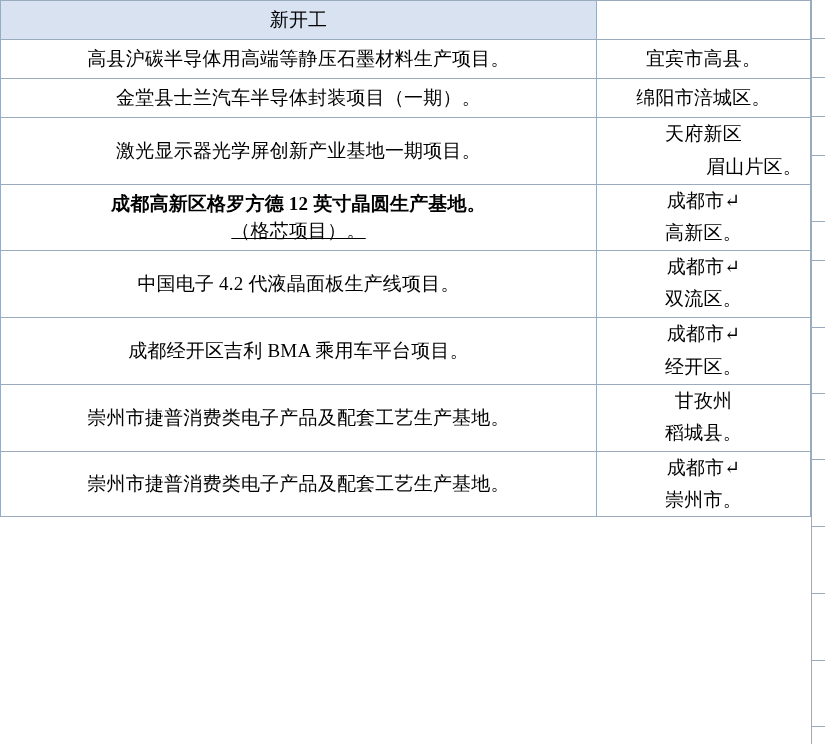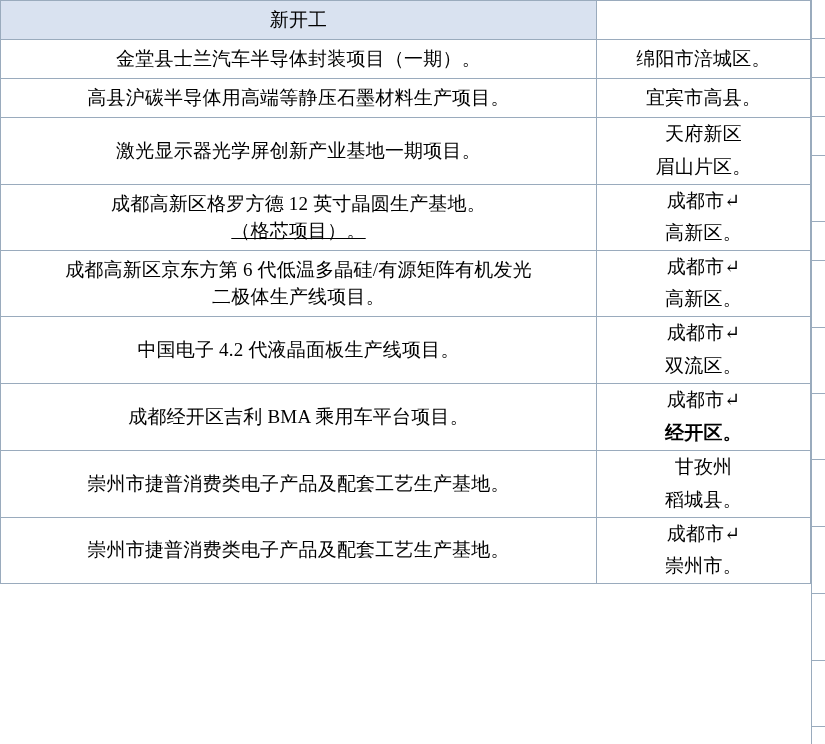--- a/index.html
+++ b/index.html
@@ -93,88 +93,78 @@
       <tr>
         <td class="header-cell">
           <span class="cell-inner">新开工</span>
         </td>
         <td class="header-cell header-blank">
           <span class="cell-inner"></span>
         </td>
       </tr>
         <tr>
           <td class="one-line">
+            <span class="cell-inner">高县沪碳半导体用高端等静压石墨材料生产项目。</span>
+          </td>
+          <td class="one-line">
+            <span class="cell-inner">宜宾市高县。</span>
+          </td>
+        </tr>
+        <tr>
+          <td class="one-line">
             <span class="cell-inner">金堂县士兰汽车半导体封装项目（一期）。</span>
           </td>
           <td class="one-line">
             <span class="cell-inner">绵阳市涪城区。</span>
-          </td>
-        </tr>
-        <tr>
-          <td class="one-line">
-            <span class="cell-inner">高县沪碳半导体用高端等静压石墨材料生产项目。</span>
-          </td>
-          <td class="one-line">
-            <span class="cell-inner">宜宾市高县。</span>
           </td>
         </tr>
         <tr>
           <td class="tall-line">
             <span class="cell-inner">激光显示器光学屏创新产业基地一期项目。</span>
           </td>
           <td class="tall-line loc-multi">
             <span class="cell-inner" style="padding: 1px 8px;">天府新区</span>
-            <span class="cell-inner" style="padding: 1px 8px;">眉山片区。</span>
+            <span class="cell-inner" style="padding: 1px 8px; text-align: right;">眉山片区。</span>
           </td>
         </tr>
         <tr>
           <td class="two-line">
-            <span class="cell-inner" style="padding-bottom: 0px;">成都高新区格罗方德 12 英寸晶圆生产基地。</span>
+            <span class="cell-inner" style="padding-bottom: 0px; font-weight: bold;">成都高新区格罗方德 12 英寸晶圆生产基地。</span>
             <span class="cell-inner" style="padding-top: 0px; text-decoration: underline;">（格芯项目）。</span>
-          </td>
-          <td class="two-line loc-multi">
-            <span class="cell-inner" style="padding: 1px 8px;">成都市↵</span>
-            <span class="cell-inner" style="padding: 1px 8px;">高新区。</span>
-          </td>
-        </tr>
-        <tr>
-          <td class="two-line">
-            <span class="cell-inner" style="padding-bottom: 0px;">成都高新区京东方第 6 代低温多晶硅/有源矩阵有机发光</span>
-            <span class="cell-inner" style="padding-top: 0px;">二极体生产线项目。</span>
           </td>
           <td class="two-line loc-multi">
             <span class="cell-inner" style="padding: 1px 8px;">成都市↵</span>
             <span class="cell-inner" style="padding: 1px 8px;">高新区。</span>
           </td>
         </tr>
         <tr>
           <td class="tall-line">
             <span class="cell-inner">中国电子 4.2 代液晶面板生产线项目。</span>
           </td>
           <td class="tall-line loc-multi">
             <span class="cell-inner" style="padding: 1px 8px;">成都市↵</span>
-            <span class="cell-inner" style="padding: 1px 8px;">双流区。</span>
+            <span class="cell-inner" style="padding: 1px 8px; font-family: Liberation Mono, monospace;">双流区。</span>
           </td>
         </tr>
         <tr>
           <td class="tall-line">
             <span class="cell-inner">成都经开区吉利 BMA 乘用车平台项目。</span>
           </td>
           <td class="tall-line loc-multi">
             <span class="cell-inner" style="padding: 1px 8px;">成都市↵</span>
-            <span class="cell-inner" style="padding: 1px 8px; font-weight: bold;">经开区。</span>
+            <span class="cell-inner" style="padding: 1px 8px;">经开区。</span>
           </td>
         </tr>
         <tr>
           <td class="tall-line">
             <span class="cell-inner">崇州市捷普消费类电子产品及配套工艺生产基地。</span>
           </td>
           <td class="tall-line loc-multi">
             <span class="cell-inner" style="padding: 1px 8px;">甘孜州</span>
-            <span class="cell-inner" style="padding: 1px 8px;">稻城县。</span>
+            <span class="cell-inner" style="padding: 1px 8px; font-family: Liberation Mono, monospace;">稻城县。</span>
           </td>
         </tr>
         <tr>
           <td class="two-line">
             <span class="cell-inner">崇州市捷普消费类电子产品及配套工艺生产基地。</span>
           </td>
           <td class="two-line loc-multi">
             <span class="cell-inner" style="padding: 1px 8px;">成都市↵</span>
             <span class="cell-inner" style="padding: 1px 8px; font-family: Liberation Serif, serif;">崇州市。</span>
           </td>

